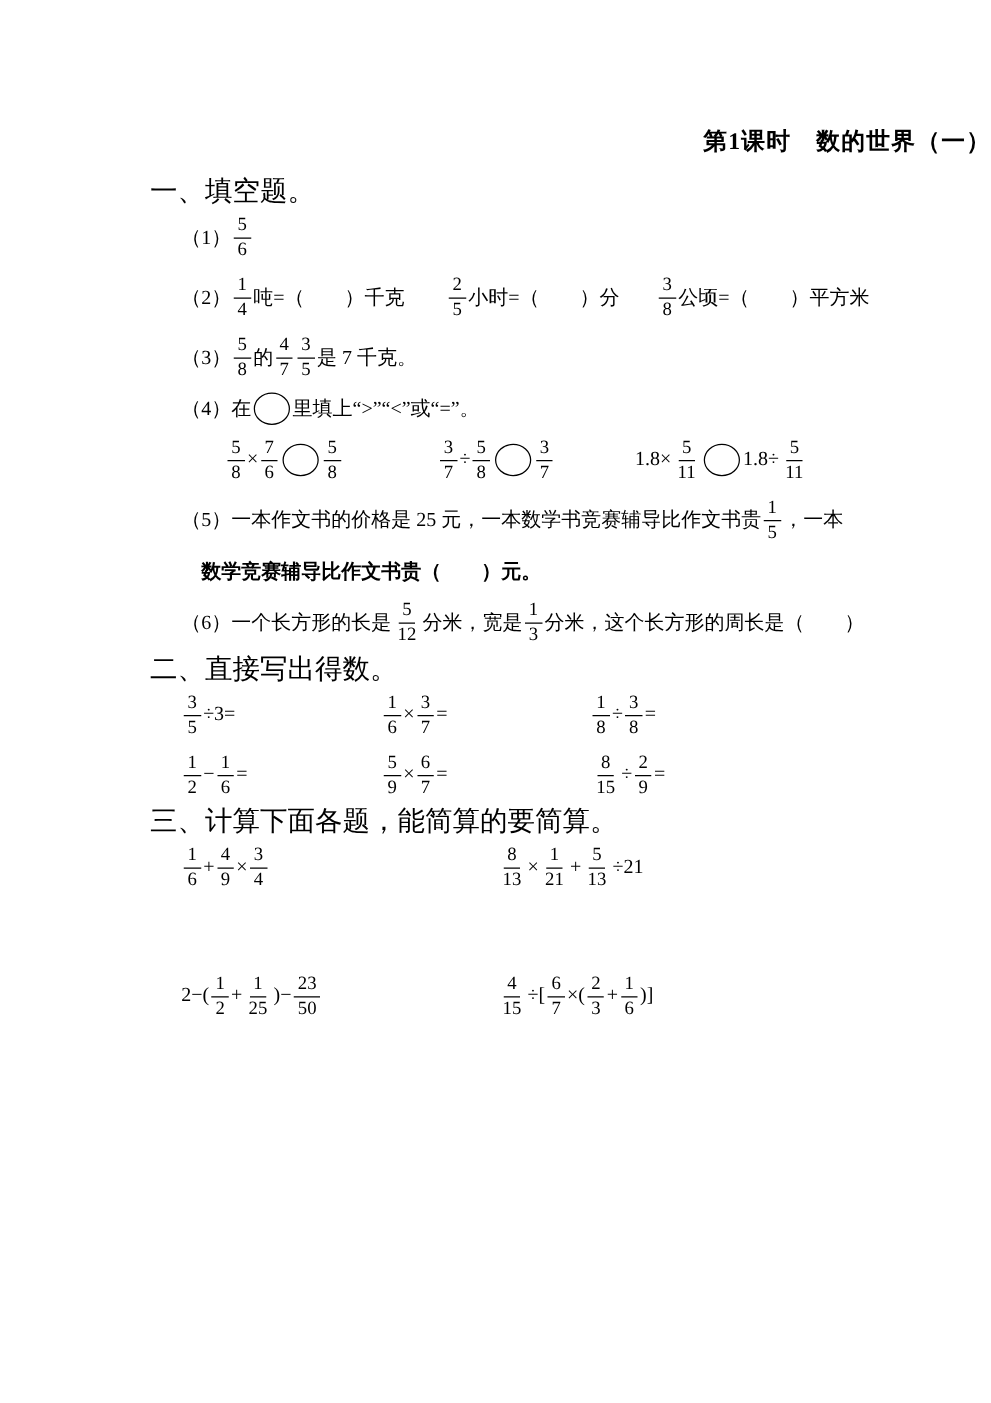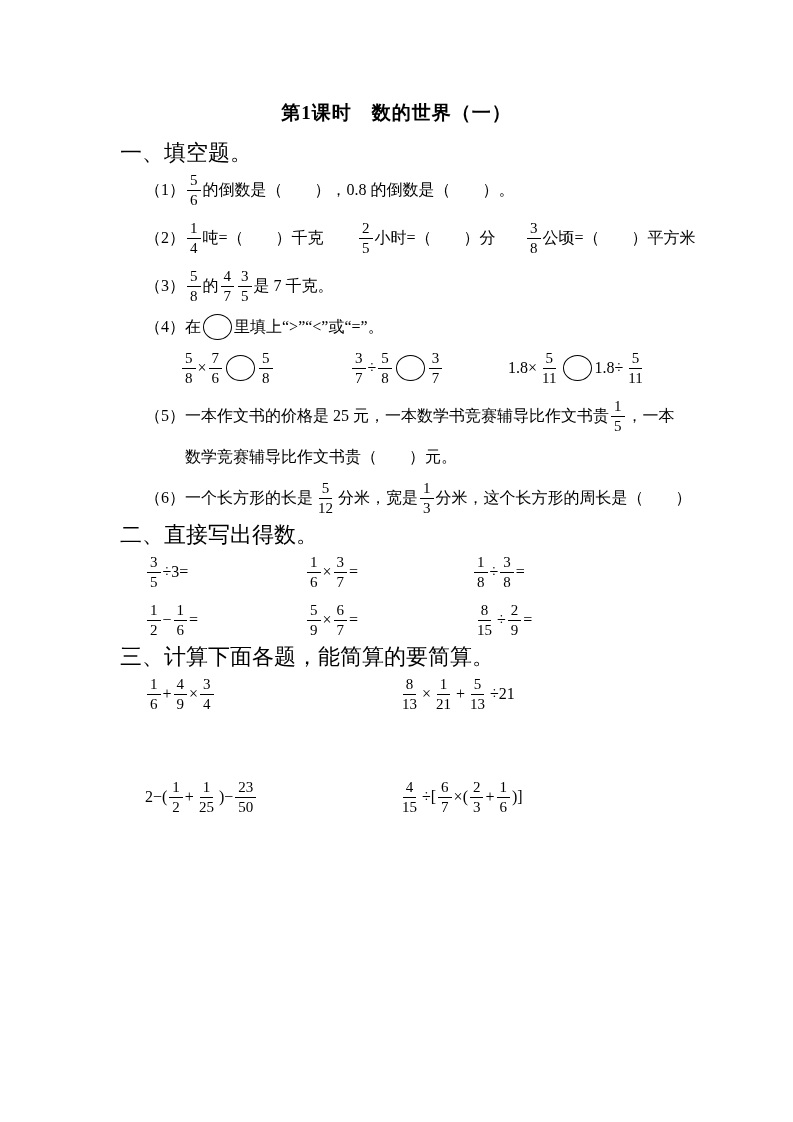--- a/index.html
+++ b/index.html
@@ -15,21 +15,21 @@
     box-sizing: border-box;
     padding-top: 100px;
     font-family: "Liberation Serif", "DejaVu Serif", serif;
     color: #000000;
     font-size: 16px;
     overflow: hidden;
   }
   .title {
     margin: 0 0 16px 0;
     width: 793px;
-    text-align: center;
+    text-align: right;
     font-size: 19px;
     font-weight: bold;
     letter-spacing: 1px;
   }
   .content {
     margin-left: 120px;
     margin-right: 40px;
   }
   .heading {
     font-size: 22px;
@@ -38,21 +38,21 @@
   }
   .line {
     display: flex;
     align-items: center;
     flex-wrap: nowrap;
     min-height: 30px;
     margin: 0 0 4px 25px;
     white-space: pre;
   }
   .line.has-frac { min-height: 44px; }
-  .kind-cont { margin-left: 65px; }
+  .kind-cont { margin-left: 41px; font-weight: bold; }
   .col {
     display: flex;
     align-items: center;
     flex-wrap: nowrap;
     white-space: pre;
   }
   
   .k-units   .col:nth-child(1) { width: 212px; }
   .k-units   .col:nth-child(2) { width: 168px; }
   .k-compare { margin-left: 60px; }
@@ -94,21 +94,21 @@
   .t { display: inline-block; }
 </style>
 </head>
 <body>
 
 <div class="sheet">
   <h1 class="title">第1课时　数的世界（一）</h1>
   <div class="content" id="content">
       <section class="sec">
         <div class="heading">一、填空题。</div>
-        <div class="line kind-item has-frac"><span class="t">（1）</span><span class="frac"><span class="fn">5</span><span class="fd">6</span></span><span class="t">的倒数是（　　），0.8 的倒数是（　　）。</span></div>
+        <div class="line kind-item has-frac"><span class="t">（1）</span><span class="frac"><span class="fn">5</span><span class="fd">6</span></span></div>
         <div class="line kind-units k-units has-frac"><div class="col"><span class="t">（2）</span><span class="frac"><span class="fn">1</span><span class="fd">4</span></span><span class="t">吨=（　　）千克</span></div><div class="col"><span class="frac"><span class="fn">2</span><span class="fd">5</span></span><span class="t">小时=（　　）分</span></div><div class="col"><span class="frac"><span class="fn">3</span><span class="fd">8</span></span><span class="t">公顷=（　　）平方米</span></div></div>
         <div class="line kind-item has-frac"><span class="t">（3）</span><span class="frac"><span class="fn">5</span><span class="fd">8</span></span><span class="t">的</span><span class="frac"><span class="fn">4</span><span class="fd">7</span></span><span class="frac"><span class="fn">3</span><span class="fd">5</span></span><span class="t">是 7 千克。</span></div>
         <div class="line kind-item"><span class="t">（4）在</span><span class="cmp"></span><span class="t">里填上“&gt;”“&lt;”或“=”。</span></div>
         <div class="line kind-compare k-compare has-frac"><div class="col"><span class="frac"><span class="fn">5</span><span class="fd">8</span></span><span class="t">×</span><span class="frac"><span class="fn">7</span><span class="fd">6</span></span><span class="cmp"></span><span class="frac"><span class="fn">5</span><span class="fd">8</span></span></div><div class="col"><span class="frac"><span class="fn">3</span><span class="fd">7</span></span><span class="t">÷</span><span class="frac"><span class="fn">5</span><span class="fd">8</span></span><span class="cmp"></span><span class="frac"><span class="fn">3</span><span class="fd">7</span></span></div><div class="col"><span class="t">1.8×</span><span class="frac"><span class="fn">5</span><span class="fd">11</span></span><span class="cmp"></span><span class="t">1.8÷</span><span class="frac"><span class="fn">5</span><span class="fd">11</span></span></div></div>
         <div class="line kind-item has-frac"><span class="t">（5）一本作文书的价格是 25 元，一本数学书竞赛辅导比作文书贵</span><span class="frac"><span class="fn">1</span><span class="fd">5</span></span><span class="t">，一本</span></div>
         <div class="line kind-cont"><span class="t">数学竞赛辅导比作文书贵（　　）元。</span></div>
         <div class="line kind-item has-frac"><span class="t">（6）一个长方形的长是</span><span class="frac"><span class="fn">5</span><span class="fd">12</span></span><span class="t">分米，宽是</span><span class="frac"><span class="fn">1</span><span class="fd">3</span></span><span class="t">分米，这个长方形的周长是（　　）</span></div>
       </section>
       <section class="sec">
         <div class="heading">二、直接写出得数。</div>

